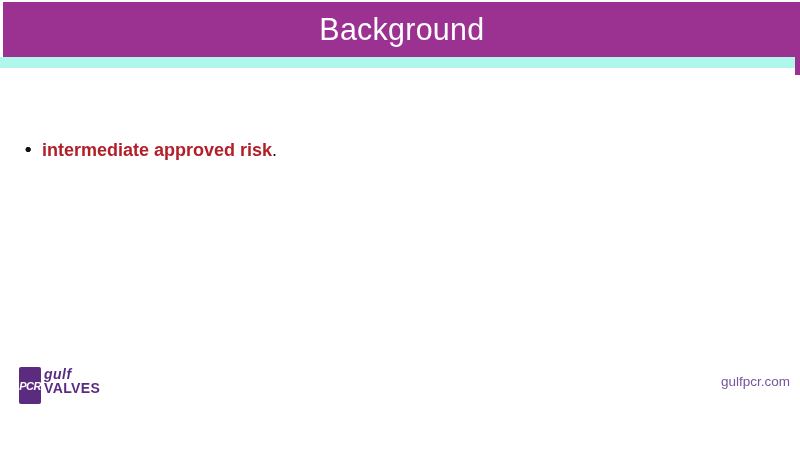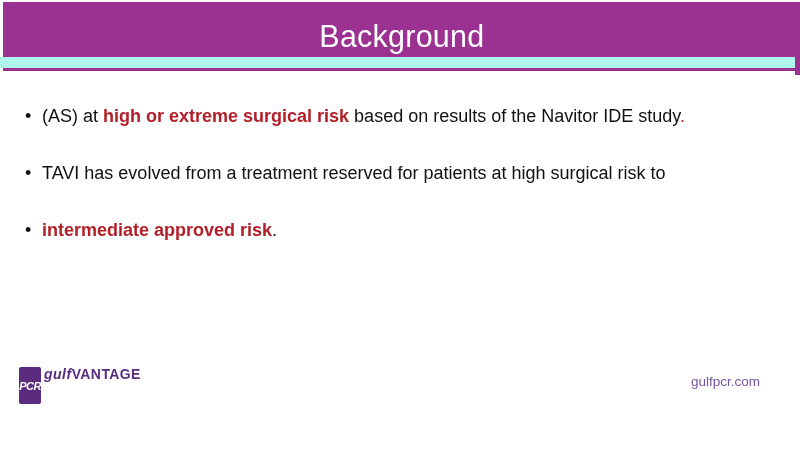--- a/index.html
+++ b/index.html
@@ -10,21 +10,21 @@
     --website-purple:#75559B;
     --body-text:#111111;
     --title-text:#FFFFFF;
   }
   html,body{margin:0;padding:0;}
   body{
     width:800px;height:450px;position:relative;overflow:hidden;
     background:#ffffff;font-family:"Liberation Sans", sans-serif;
   }
   .title-bar{
-    position:absolute;top:2px;left:3px;right:0;height:69px;
+    position:absolute;top:2px;left:3px;right:0;height:55px;
     background:var(--header-bg);
     display:flex;align-items:center;justify-content:center;
   }
   .title-bar h1{
     margin:0;color:var(--title-text);font-size:32px;font-weight:400;
     letter-spacing:.3px;transform:scaleX(.95);
   }
   .accent-line{
     position:absolute;top:57px;left:0;width:795px;height:11px;
     background:var(--accent-line);
@@ -48,65 +48,63 @@
   .seg-rb{color:var(--emphasis-red);font-weight:bold;}
   footer{position:absolute;left:0;right:0;bottom:0;height:50px;}
   .logo{position:absolute;left:19px;top:-33px;display:flex;align-items:flex-start;}
   .logo-box{
     width:22px;height:37px;background:var(--logo-purple);
     color:#fff;font-weight:bold;font-style:italic;font-size:11px;
     display:flex;align-items:center;justify-content:center;
     border-radius:2px;letter-spacing:-.5px;
   }
   .logo-text{
-    display:flex;flex-direction:row;margin-left:3px;
+    display:flex;flex-direction:column;margin-left:3px;
     color:var(--logo-purple);line-height:1;
   }
   .logo-gulf{font-style:italic;font-weight:600;font-size:14px;letter-spacing:.5px;}
   .logo-valves{font-weight:bold;font-size:14px;letter-spacing:.4px;margin-top:0px;}
   .website{
-    position:absolute;right:40px;top:-26px;
+    position:absolute;right:10px;top:-26px;
     color:var(--website-purple);font-size:13.5px;
   }
 </style>
 </head>
 <body>
 
 <div class="slide">
 
   <header class="title-bar">
     <h1>Background</h1>
   </header>
 
   <div class="accent-line"></div>
   <div class="right-edge-strip"></div>
 
   <main class="content">
     <ul class="bullets" id="bullet-list">
         <li class="bullet-item">
           <span class="marker">•</span>
-          <div class="line"><span class="seg-n">(AS) at </span><span class="seg-rb">high or extreme surgical risk</span><span class="seg-n"> based on results of the Navitor IDE study</span><span class="seg-r">.</span></div>
         </li>
         <li class="bullet-item">
           <span class="marker">•</span>
-          <div class="line"><span class="seg-n">TAVI has evolved from a treatment reserved for patients at high surgical risk to</span></div>
         </li>
         <li class="bullet-item">
           <span class="marker">•</span>
           <div class="line"><span class="seg-rb">intermediate approved risk</span><span class="seg-n">.</span></div>
         </li>
       </ul>
   </main>
 
   <footer>
     <div class="logo">
       <div class="logo-box">
         <span>PCR</span>
       </div>
       <div class="logo-text">
         <span class="logo-gulf">gulf</span>
-        <span class="logo-valves">VANTAGE</span>
+        <span class="logo-valves">VALVES</span>
       </div>
     </div>
     <div class="website">gulfpcr.com</div>
   </footer>
 
 </div>
 
 </body></html>

